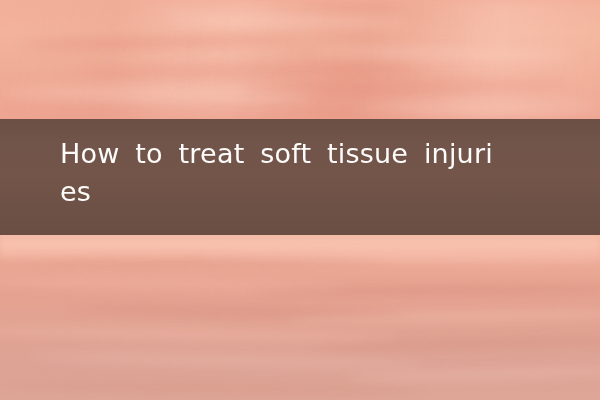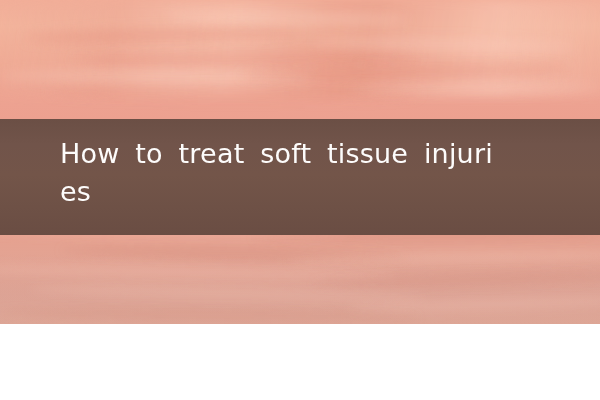--- a/index.html
+++ b/index.html
@@ -9,21 +9,21 @@
   body {
     width: 600px;
     height: 400px;
     overflow: hidden;
     font-family: "DejaVu Sans", sans-serif;
   }
 
   #poster {
     position: relative;
     width: 600px;
-    height: 324px;
+    height: 400px;
     overflow: hidden;
     background: #404040;
   }
 
   
   .photo {
     position: absolute;
     inset: 0;
   }
 

